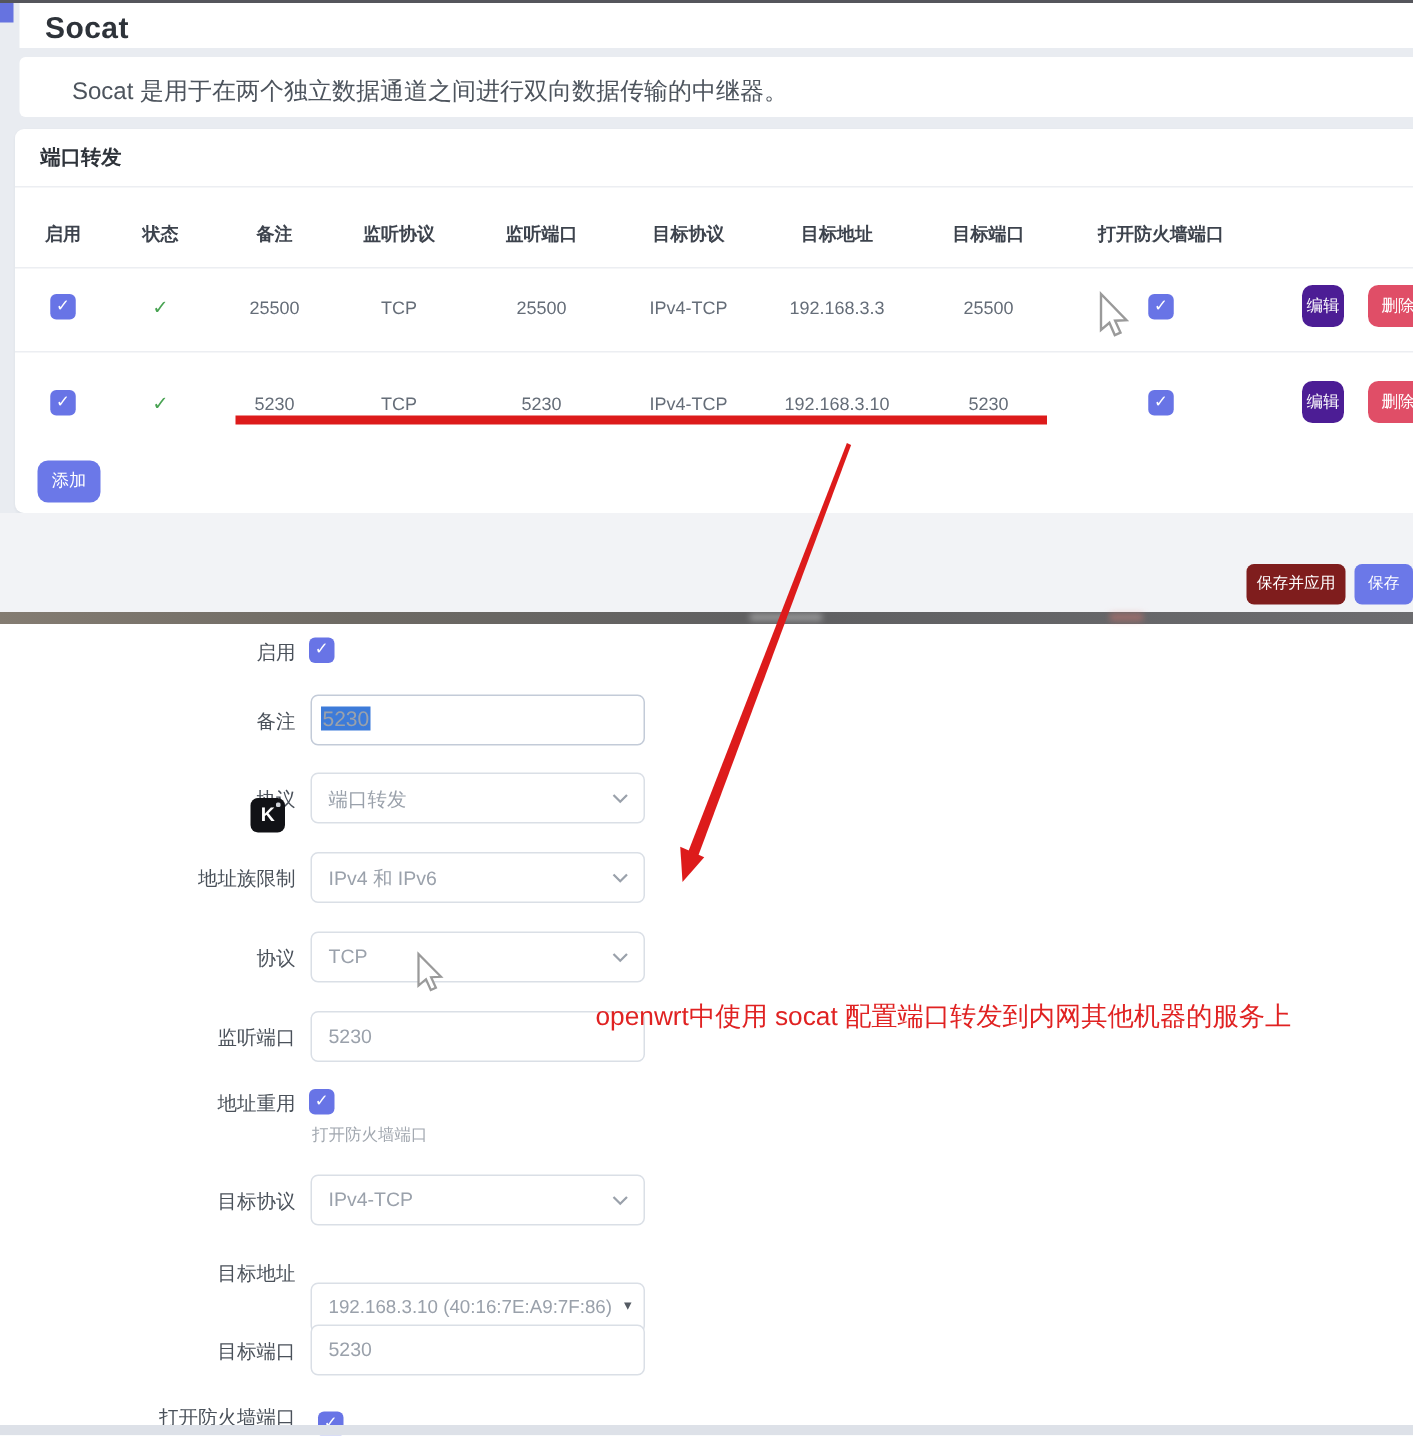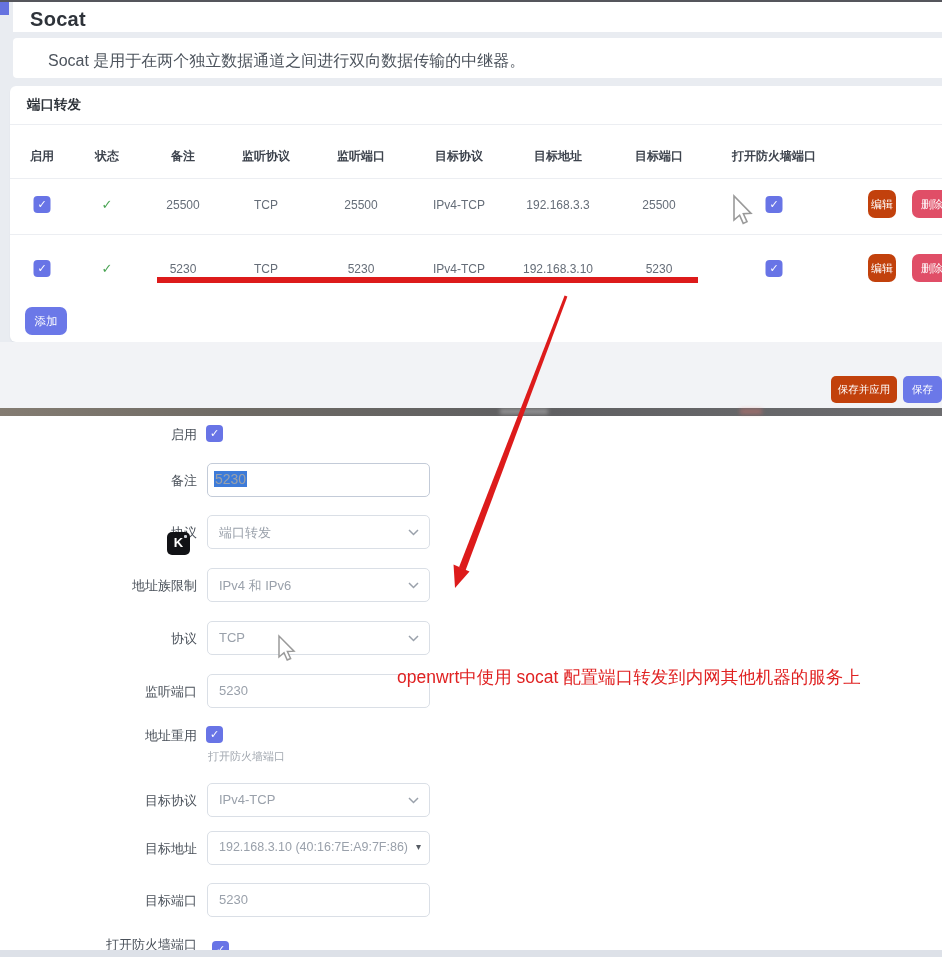--- a/index.html
+++ b/index.html
@@ -17,26 +17,26 @@
 
   .main-card{position:absolute;left:10px;top:86px;width:940px;height:256px;background:#ffffff;border-radius:6px;box-shadow:0 1px 2px rgba(40,50,70,.06);}
   .sec-title{position:absolute;left:17px;top:10px;font-size:13.5px;font-weight:bold;color:#2e333a;}
   .hdiv{position:absolute;left:0;width:940px;height:1px;background:#eceef2;}
   .hc{position:absolute;transform:translateX(-50%);font-size:12px;font-weight:bold;color:#3d434d;white-space:nowrap;top:62px;}
   .tc{position:absolute;transform:translateX(-50%);font-size:12px;color:#656d78;white-space:nowrap;}
   .cb{position:absolute;width:17px;height:17px;background:#6874e6;border-radius:4px;color:#fff;
       font-size:11px;line-height:17px;text-align:center;transform:translateX(-50%);}
   .statusck{color:#48a352;font-size:13px;}
   .btn{position:absolute;color:#fff;font-size:11px;text-align:center;border-radius:7px;cursor:pointer;white-space:nowrap;}
-  .btn-edit{left:858px;width:28px;height:28px;line-height:28px;background:#c2410c;}
+  .btn-edit{left:858px;width:28px;height:28px;line-height:28px;background:#4c1d95;}
   .btn-del{left:902px;width:40px;height:28px;line-height:28px;background:#e04e67;}
   .btn-add{left:15px;top:221px;width:42px;height:28px;line-height:28px;background:#6b78e8;position:absolute;color:#fff;font-size:11.5px;text-align:center;border-radius:7px;}
 
   .footer-bar{position:absolute;left:0;top:342px;width:942px;height:66px;background:#f2f3f6;}
-  .btn-saveapply{position:absolute;left:831px;top:376px;width:66px;height:27px;line-height:27px;background:#c2410c;border-radius:5px;color:#fff;font-size:10.5px;text-align:center;}
+  .btn-saveapply{position:absolute;left:831px;top:376px;width:66px;height:27px;line-height:27px;background:#7f1d1d;border-radius:5px;color:#fff;font-size:10.5px;text-align:center;}
   .btn-save{position:absolute;left:903px;top:376px;width:39px;height:27px;line-height:27px;background:#6b78e8;border-radius:5px;color:#fff;font-size:10.5px;text-align:center;}
 
   .dark-strip{position:absolute;left:0;top:408px;width:942px;height:8px;z-index:6;
      background:linear-gradient(90deg,#847c72 0%,#6e6a64 25%,#5f5f61 55%,#6c6c6f 100%);}
   .dark-strip .sm1{position:absolute;left:500px;top:1px;width:48px;height:5px;background:rgba(255,255,255,.35);filter:blur(2px);}
   .dark-strip .sm2{position:absolute;left:740px;top:1px;width:22px;height:5px;background:rgba(230,120,110,.45);filter:blur(2px);}
 
   
   .flabel{position:absolute;left:47px;width:150px;text-align:right;font-size:13px;color:#4a515a;height:16px;white-space:nowrap;}
   .fbox{position:absolute;left:207px;width:221px;height:32px;background:#fff;border:1px solid #dadfe6;border-radius:5px;box-sizing:content-box;}
@@ -182,21 +182,21 @@
 
     <div class="flabel" style="top:792px">目标协议</div>
     <div class="fbox" style="top:783px">
       <span class="val">IPv4-TCP</span>
       <svg class="chev" width="11" height="7">
           <path d="M1 1 L5.5 5.5 L10 1" stroke="#9aa1ab" stroke-width="1.5" fill="none"></path>
         </svg>
     </div>
 
     <div class="flabel" style="top:840px">目标地址</div>
-    <div class="fbox" style="top:831px">
+    <div class="fbox" style="top:855px">
       <span class="val" style="font-size:12.5px">192.168.3.10 (40:16:7E:A9:7F:86)</span>
       <span class="caret" style="position:absolute;right:8px;top:9px">▾</span>
     </div>
 
     <div class="flabel" style="top:892px">目标端口</div>
     <div class="fbox" style="top:883px">
       <span class="val">5230</span>
     </div>
 
     <div class="flabel" style="top:936px">打开防火墙端口</div>

